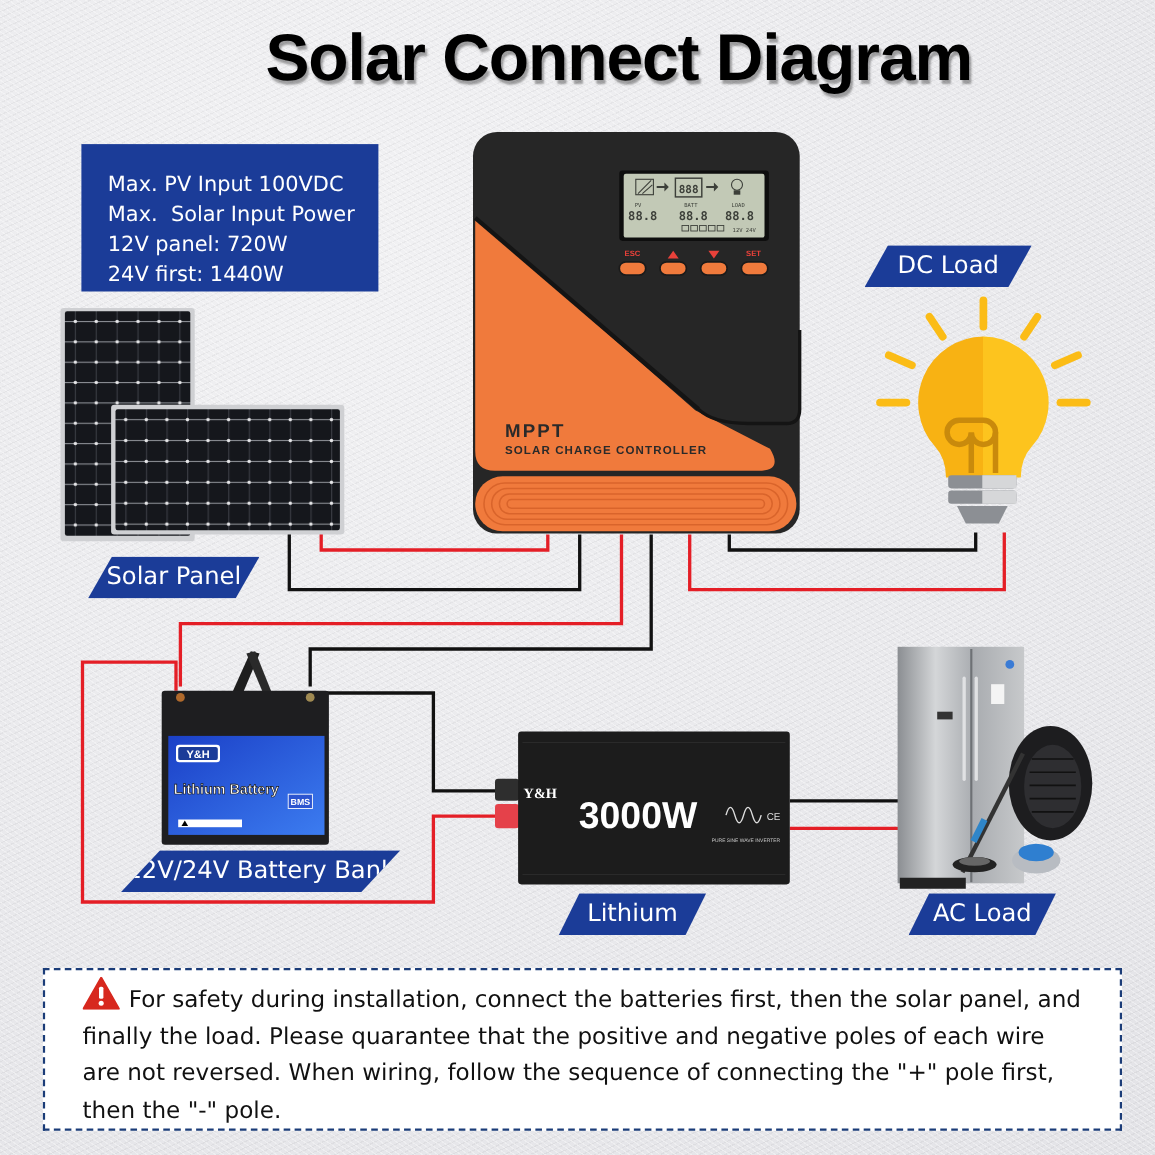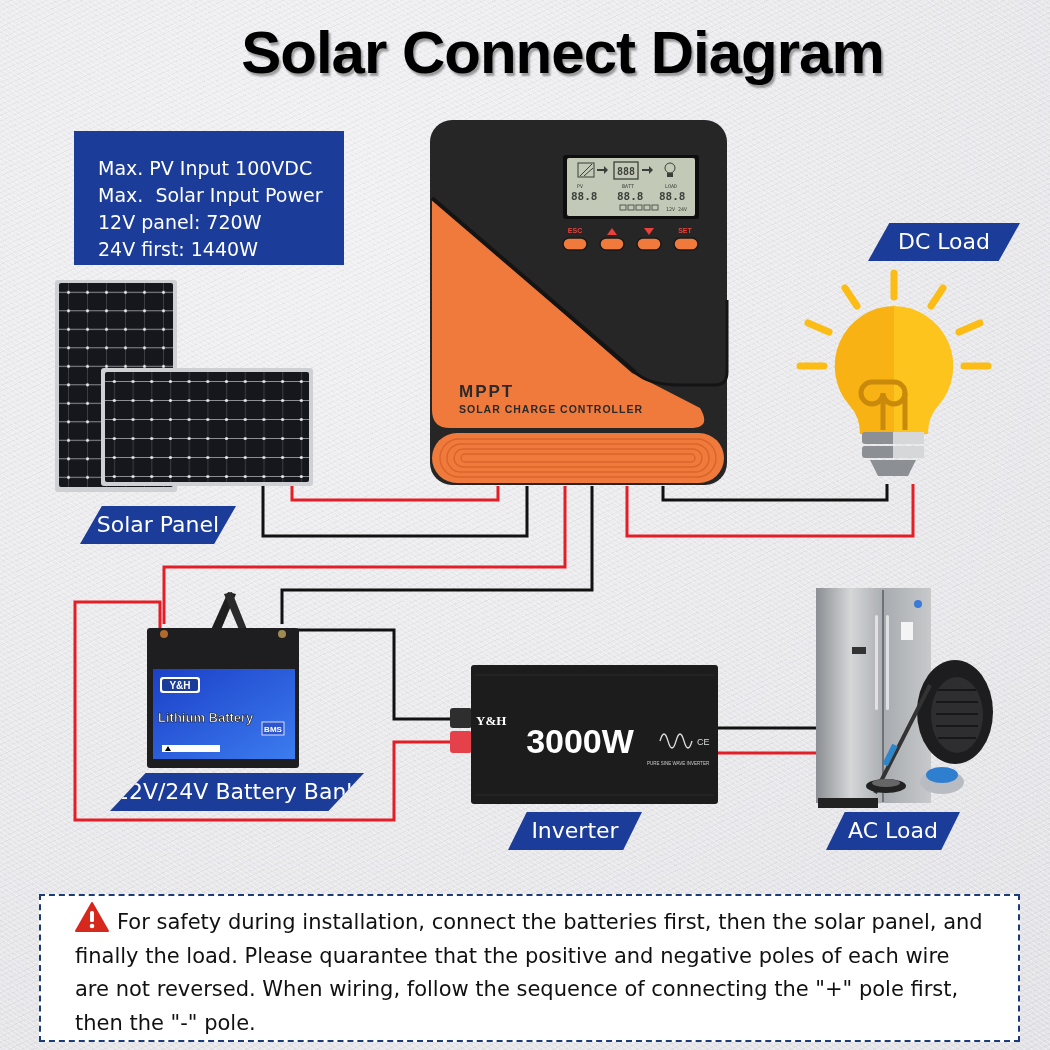--- a/index.html
+++ b/index.html
@@ -19,21 +19,21 @@
     background:#1b3c98;color:#fff;box-sizing:border-box;padding:24px 0 0 24px;
     font-size:19px;line-height:27px;font-family:"DejaVu Sans",sans-serif;}
   .spec-box div{white-space:pre;}
   .label{position:absolute;height:38px;background:#1b3c98;color:#fff;
     font-size:22px;line-height:38px;text-align:center;
     clip-path:polygon(14% 0,100% 0,86% 100%,0 100%);}
   .label span{display:inline-block;}
   svg.diagram{position:absolute;left:0;top:0;}
   .note{position:absolute;left:39px;top:880px;width:981px;height:148px;
     box-sizing:border-box;border:2px dashed #1b3c78;background:#fff;
-    padding:6px 34px 0 34px;font-size:21px;line-height:33.5px;color:#111;margin-top:14px;}
+    padding:6px 34px 0 34px;font-size:21px;line-height:33.5px;color:#111;}
   .warn-icon{display:inline-block;vertical-align:-3px;margin-right:8px;}
 </style>
 </head>
 <body>
 
 <div class="bg"></div>
 
 <div class="title">Solar Connect Diagram</div>
 
 <div class="spec-box">
@@ -239,28 +239,28 @@
     <ellipse cx="886" cy="783" rx="14" ry="4" fill="#666"></ellipse>
     <ellipse cx="942" cy="782" rx="22" ry="12" fill="#b8bcc2"></ellipse>
     <ellipse cx="942" cy="775" rx="16" ry="8" fill="#2f7fd0"></ellipse>
     <path d="M818,798 l60,0 l0,10 l-60,0z" fill="#222"></path>
   </g>
 </svg>
 
 <div class="label" style="left:80px;top:506px;width:156px;">
   <span>Solar Panel</span>
 </div>
-<div class="label" style="left:868px;top:223px;width:152px;text-align:center;">
+<div class="label" style="left:786px;top:223px;width:152px;text-align:center;">
   <span>DC Load</span>
 </div>
 <div class="label" style="left:110px;top:773px;width:254px;">
   <span>12V/24V Battery Bank</span>
 </div>
 <div class="label" style="left:508px;top:812px;width:134px;">
-  <span>Inverter</span>
+  <span>Lithium</span>
 </div>
 <div class="label" style="left:826px;top:812px;width:134px;">
   <span>AC Load</span>
 </div>
 
 <div class="note">
   <svg class="warn-icon" width="34" height="30" viewBox="0 0 34 30">
     <path d="M17,1 L33,29 L1,29 Z" fill="#d7281e" stroke="#d7281e" stroke-width="2" stroke-linejoin="round"></path>
     <rect x="15" y="9" width="4" height="11" rx="1.5" fill="#fff"></rect>
     <circle cx="17" cy="24" r="2.3" fill="#fff"></circle>

